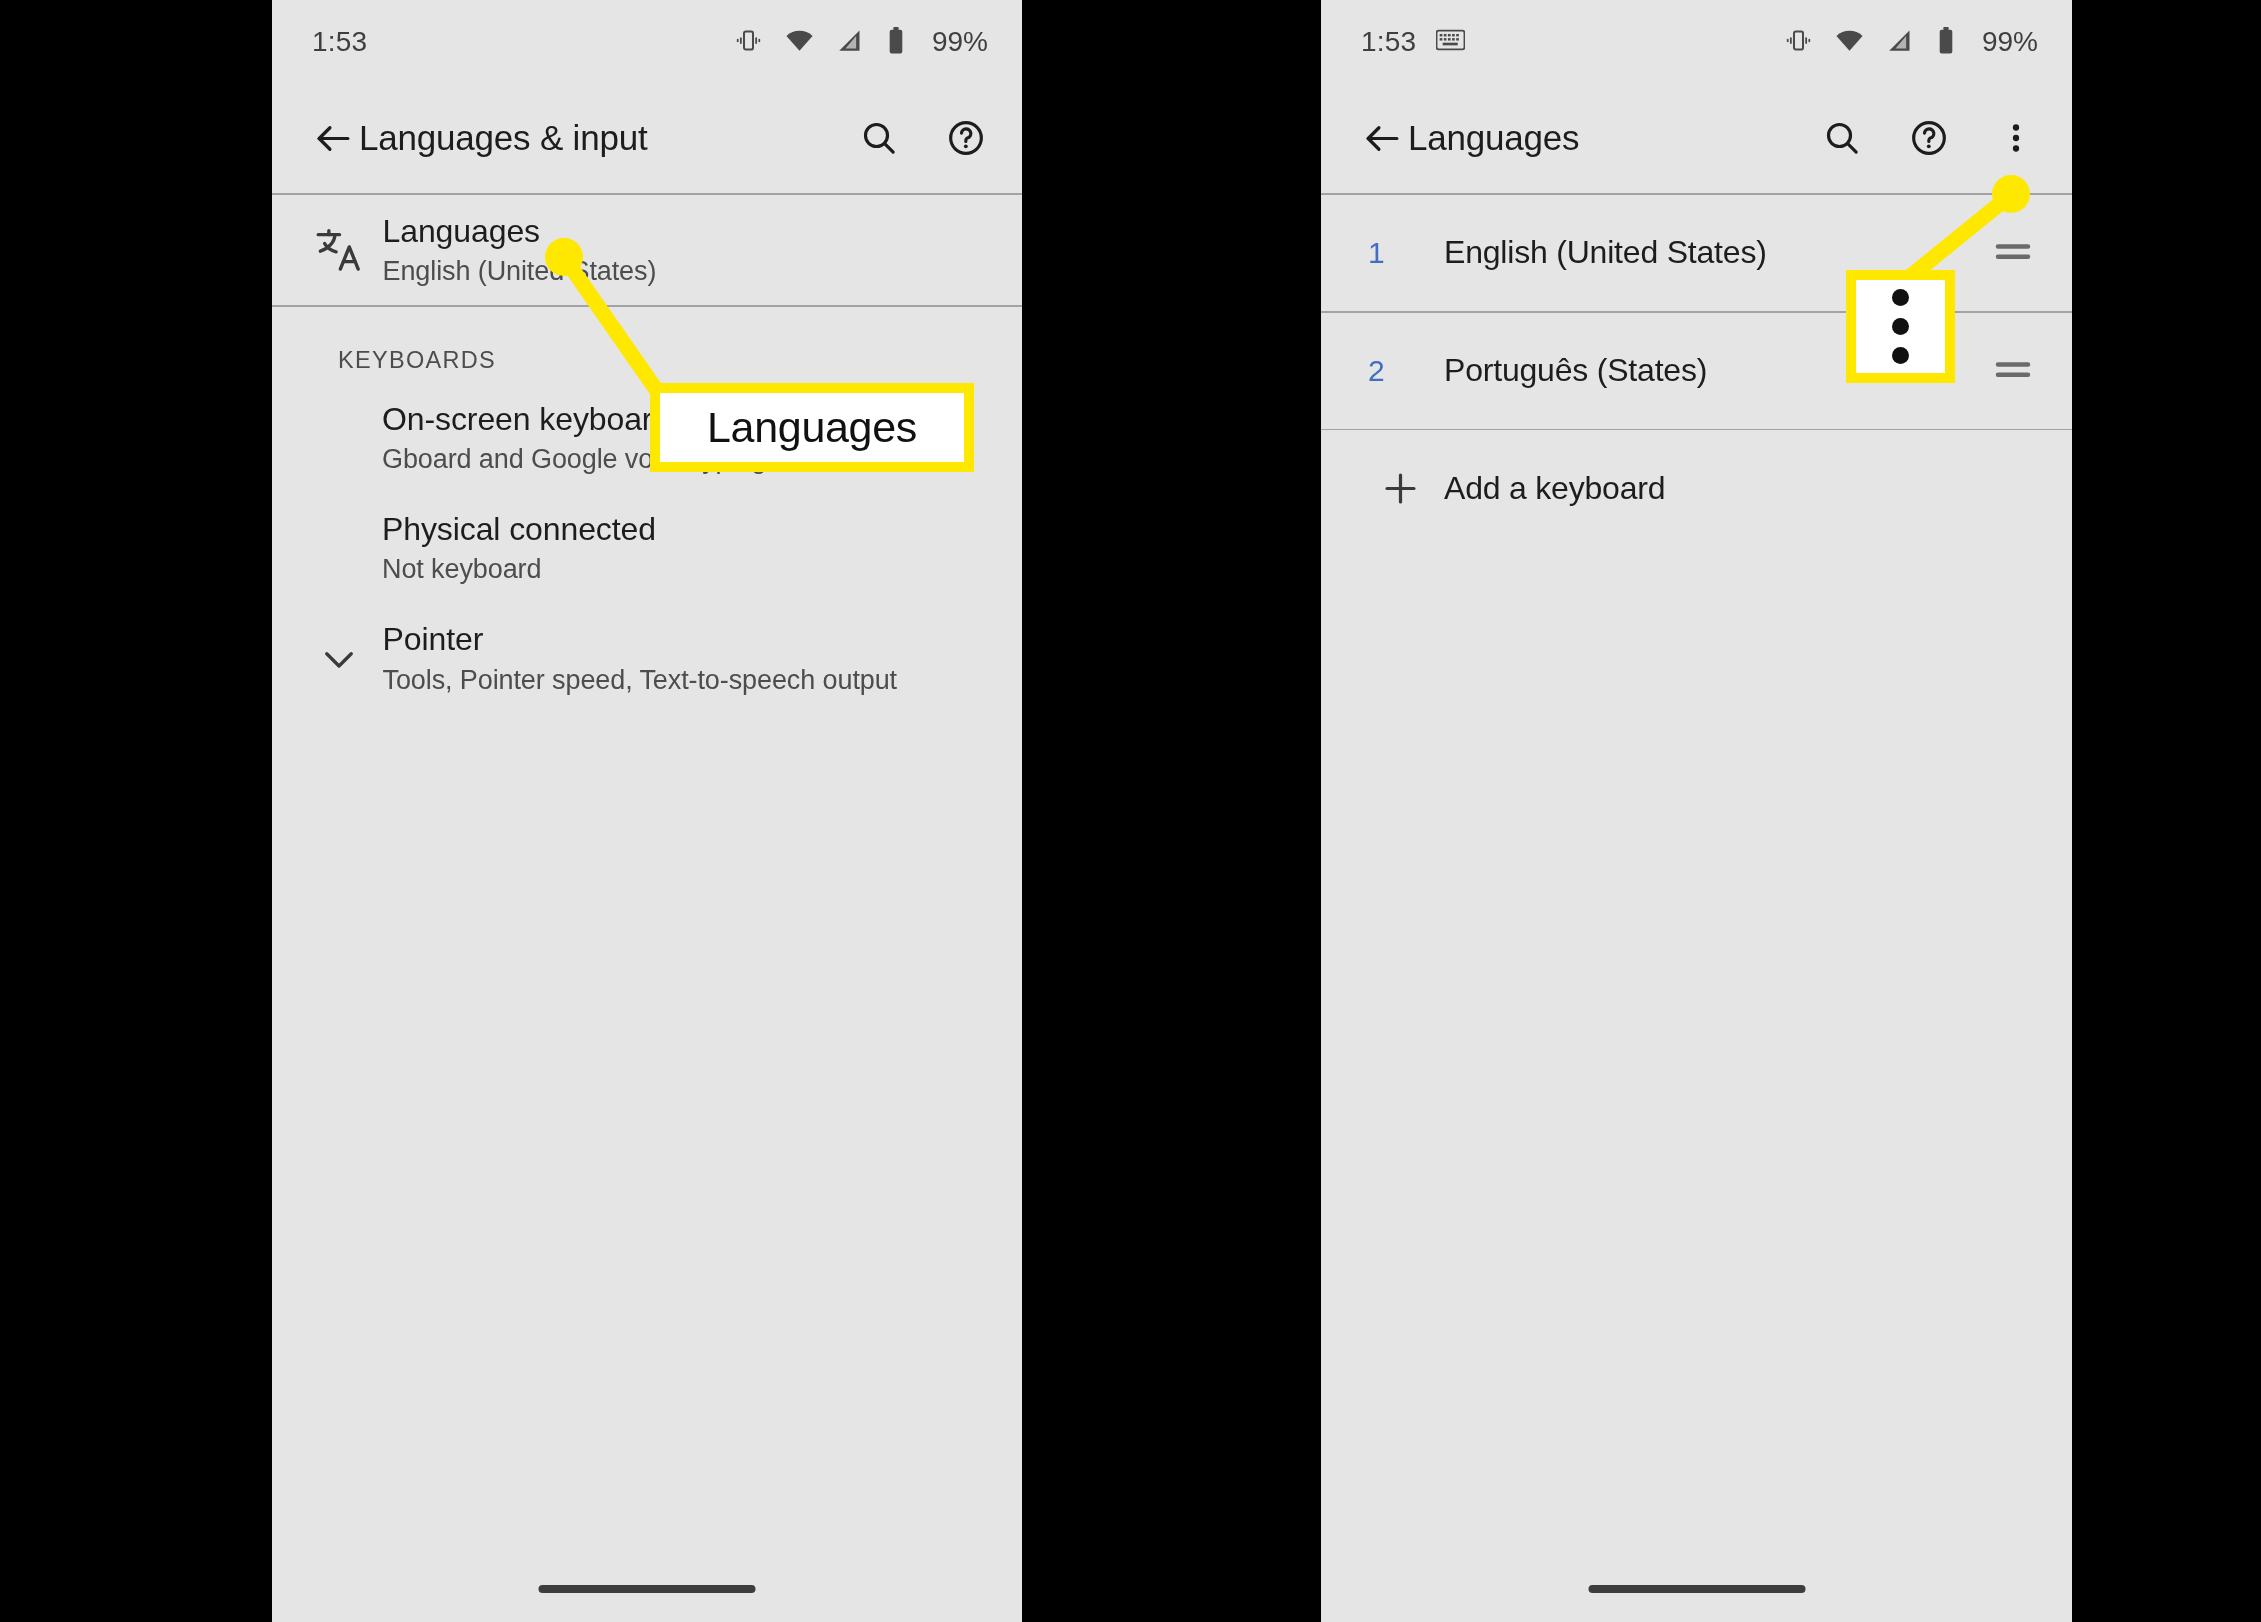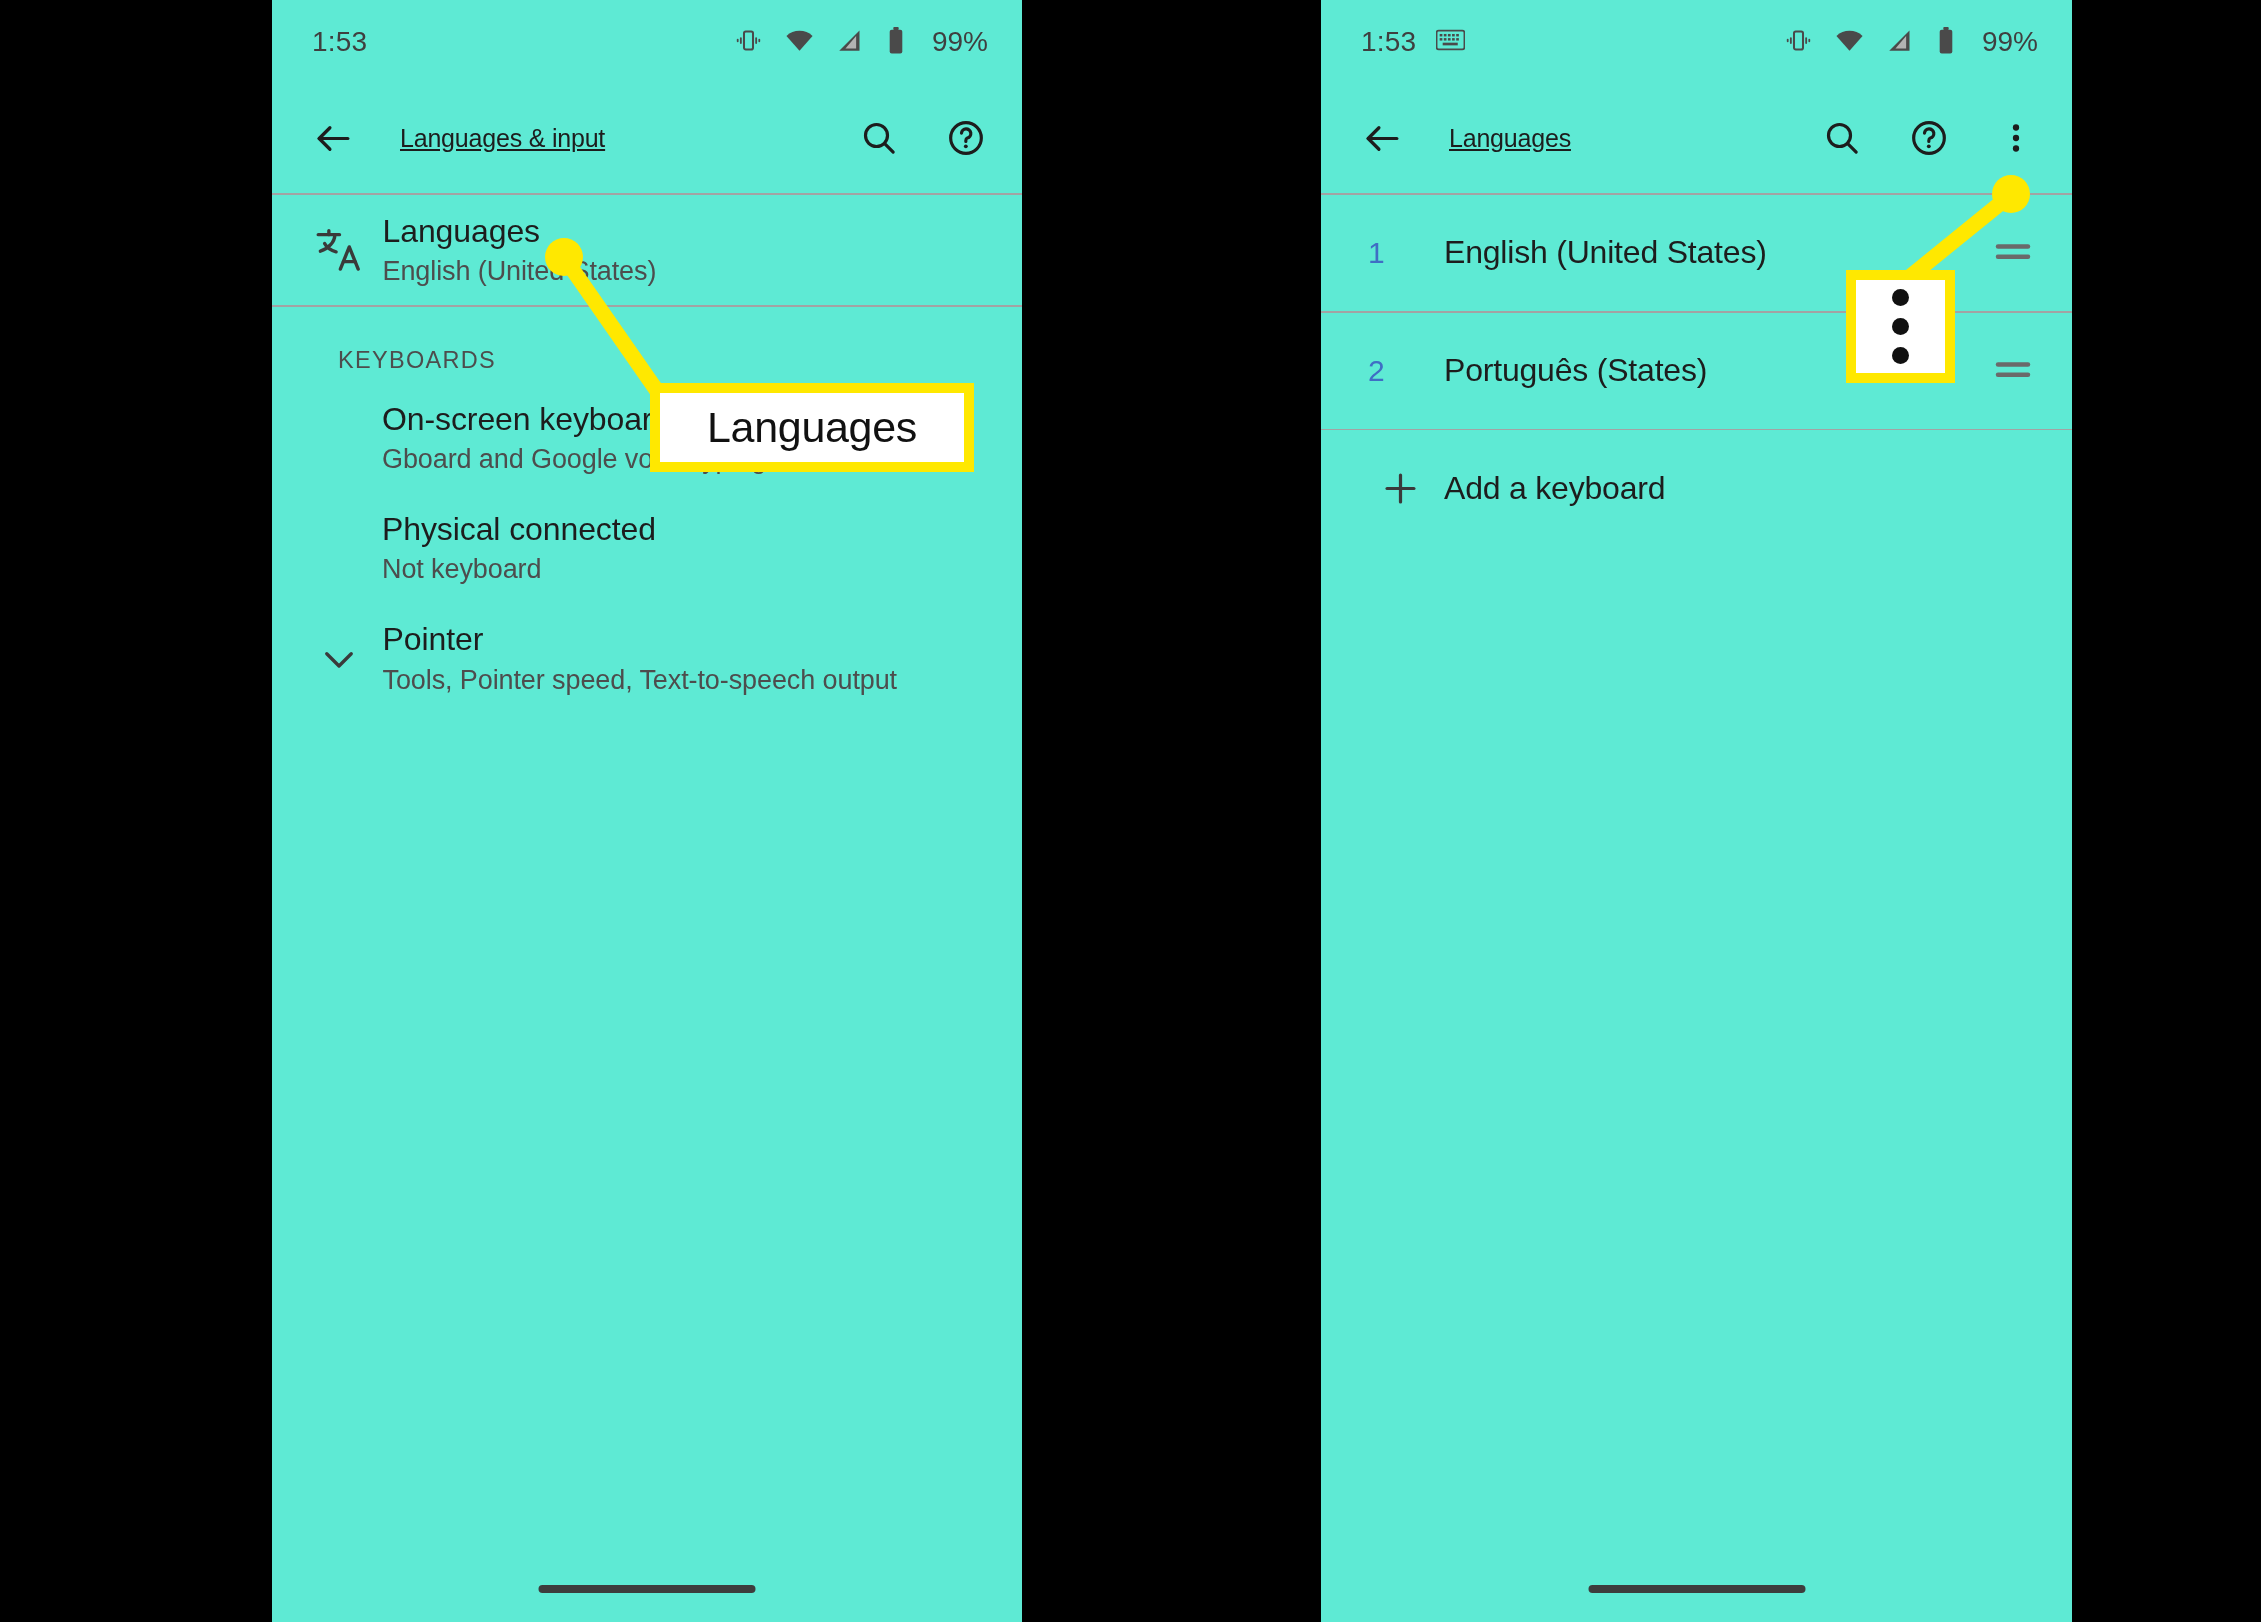--- a/index.html
+++ b/index.html
@@ -15,21 +15,21 @@
     width: 2262px;
     height: 1623px;
     background: #000000;
   }
 
   
   .phone {
     position: absolute;
     top: 0;
     height: 1623px;
-    background: #5eead4;
+    background: #e5e5e5;
     overflow: hidden;
   }
   .phone-left  { left: 272px;  width: 750px; }
   .phone-right { left: 1321px; width: 751px; }
 
   
   .statusbar {
     position: relative;
     height: 83px;
     display: flex;
@@ -62,26 +62,24 @@
 
   
   .appbar {
     position: relative;
     height: 110px;
     display: flex;
     align-items: center;
     padding: 0 31px 0 36px;
   }
   .appbar-title {
-    font-size: 25px;
+    font-size: 35px;
     color: #1d1d1d;
-    margin-left: 41px;
     white-space: nowrap;
     letter-spacing: -0.2px;
-    text-decoration: underline;
   }
   .appbar-actions {
     margin-left: auto;
     display: flex;
     align-items: center;
     gap: 36px;
   }
   .iconbtn {
     width: 51px;
     height: 51px;

